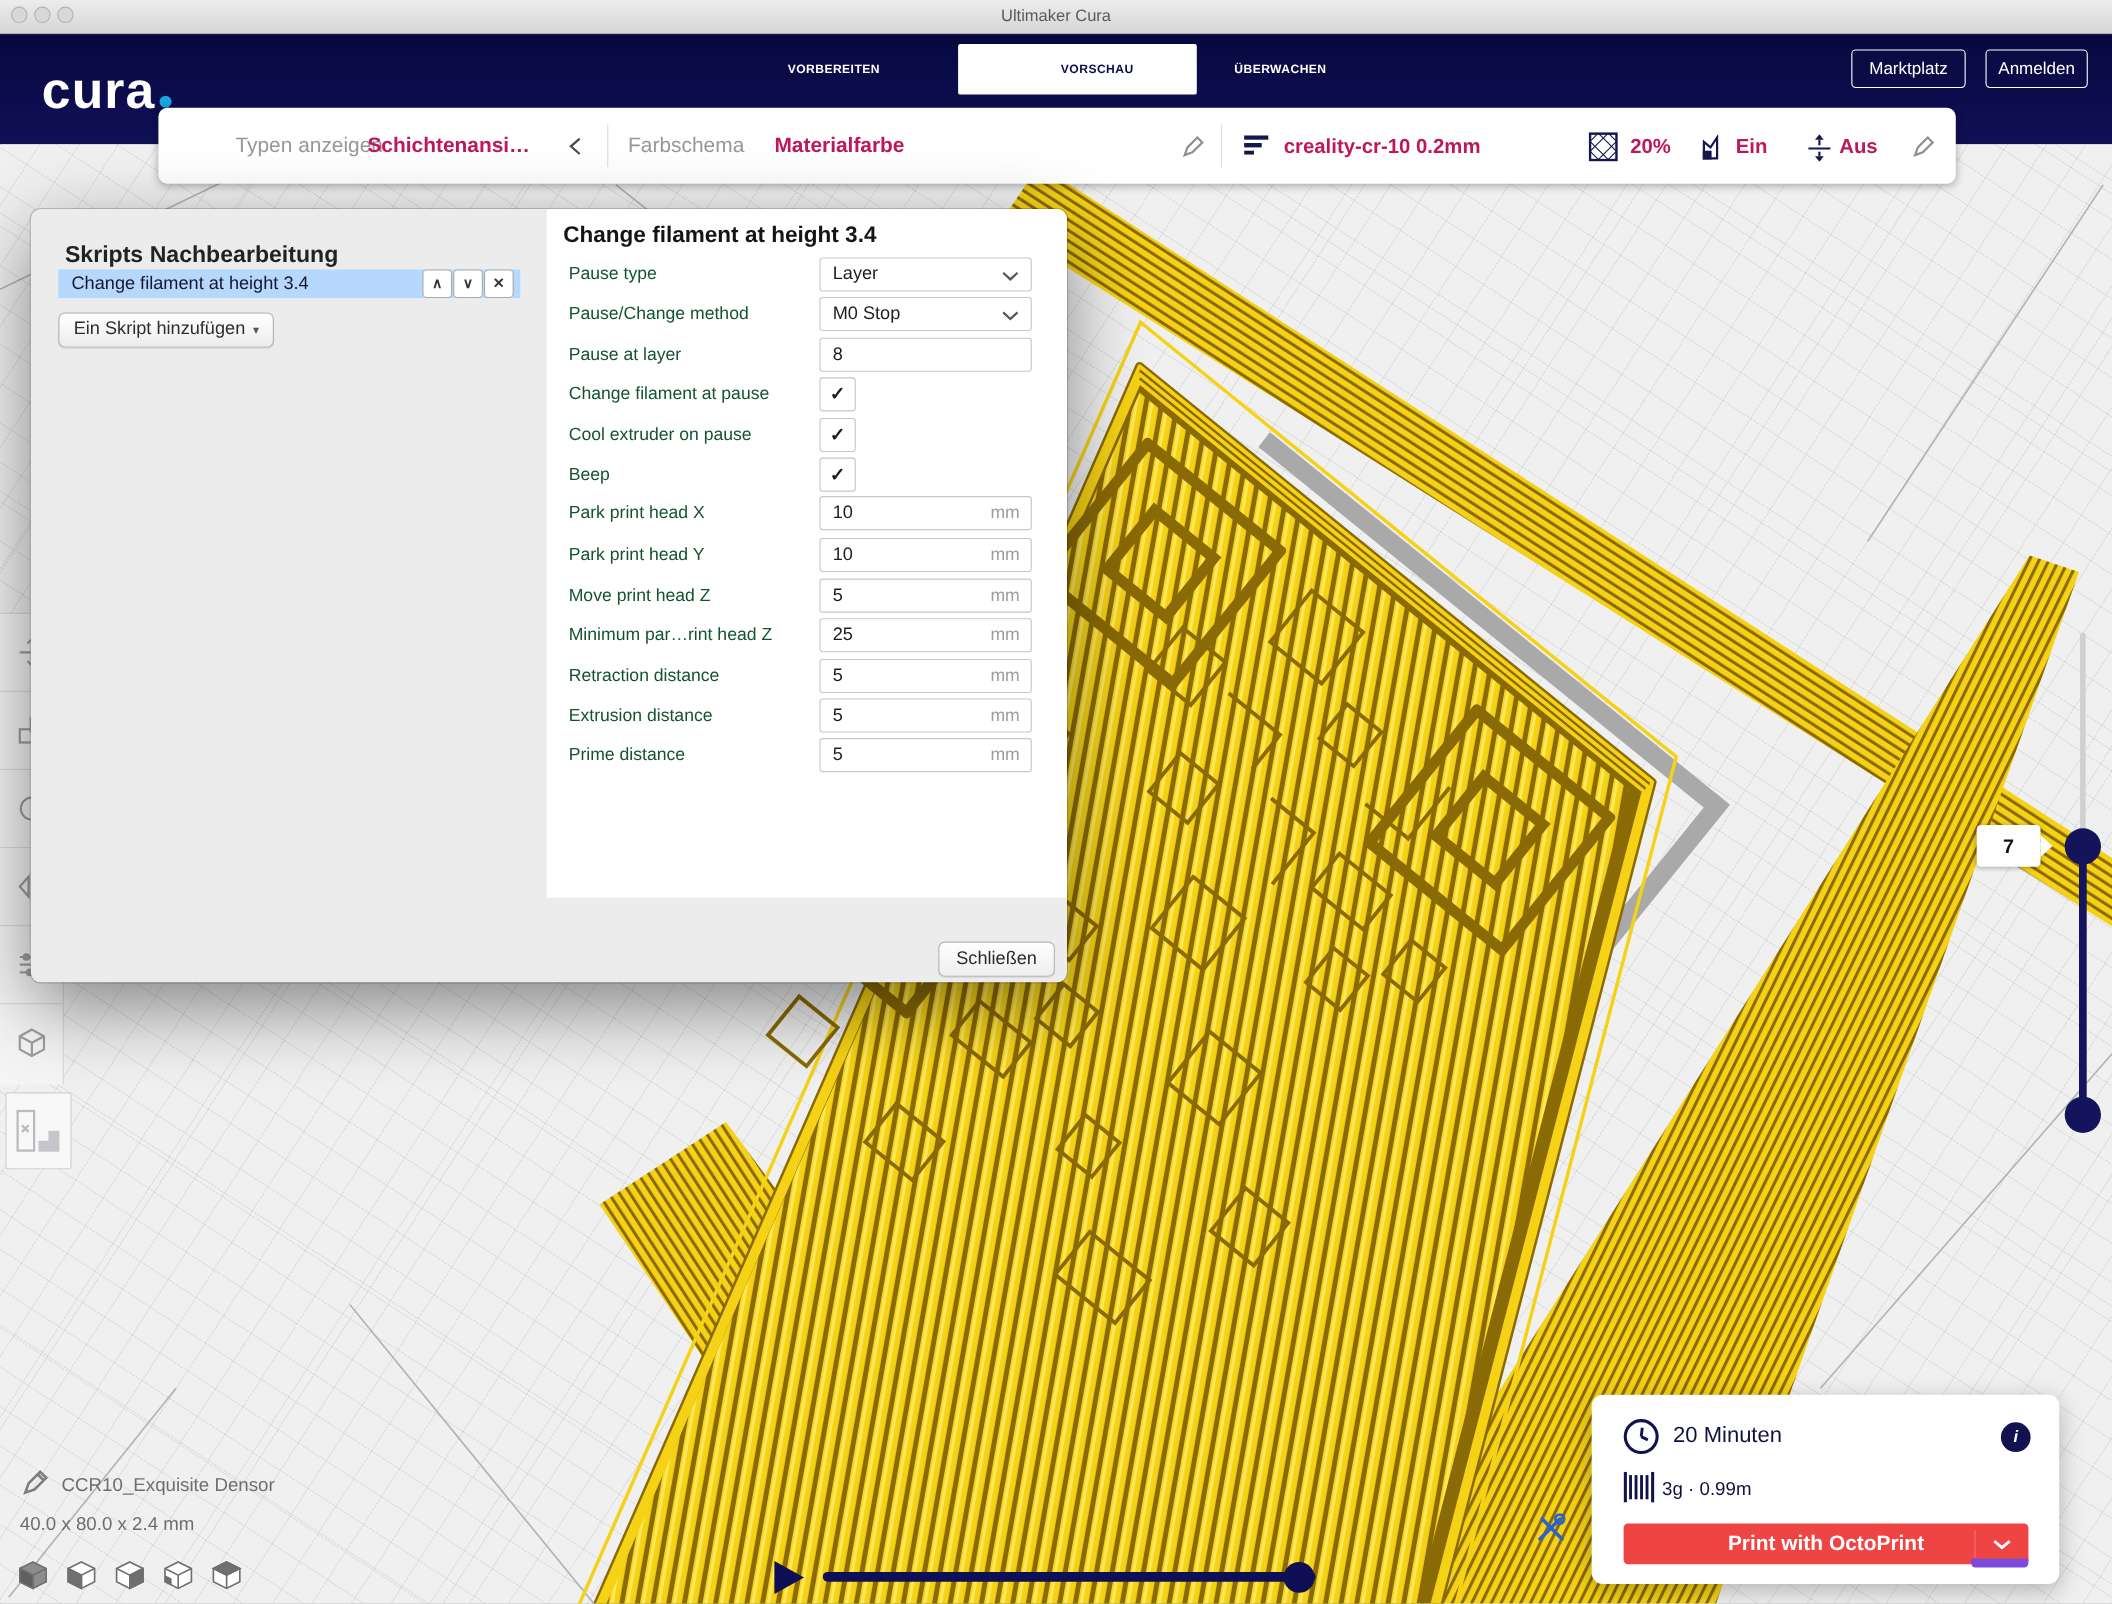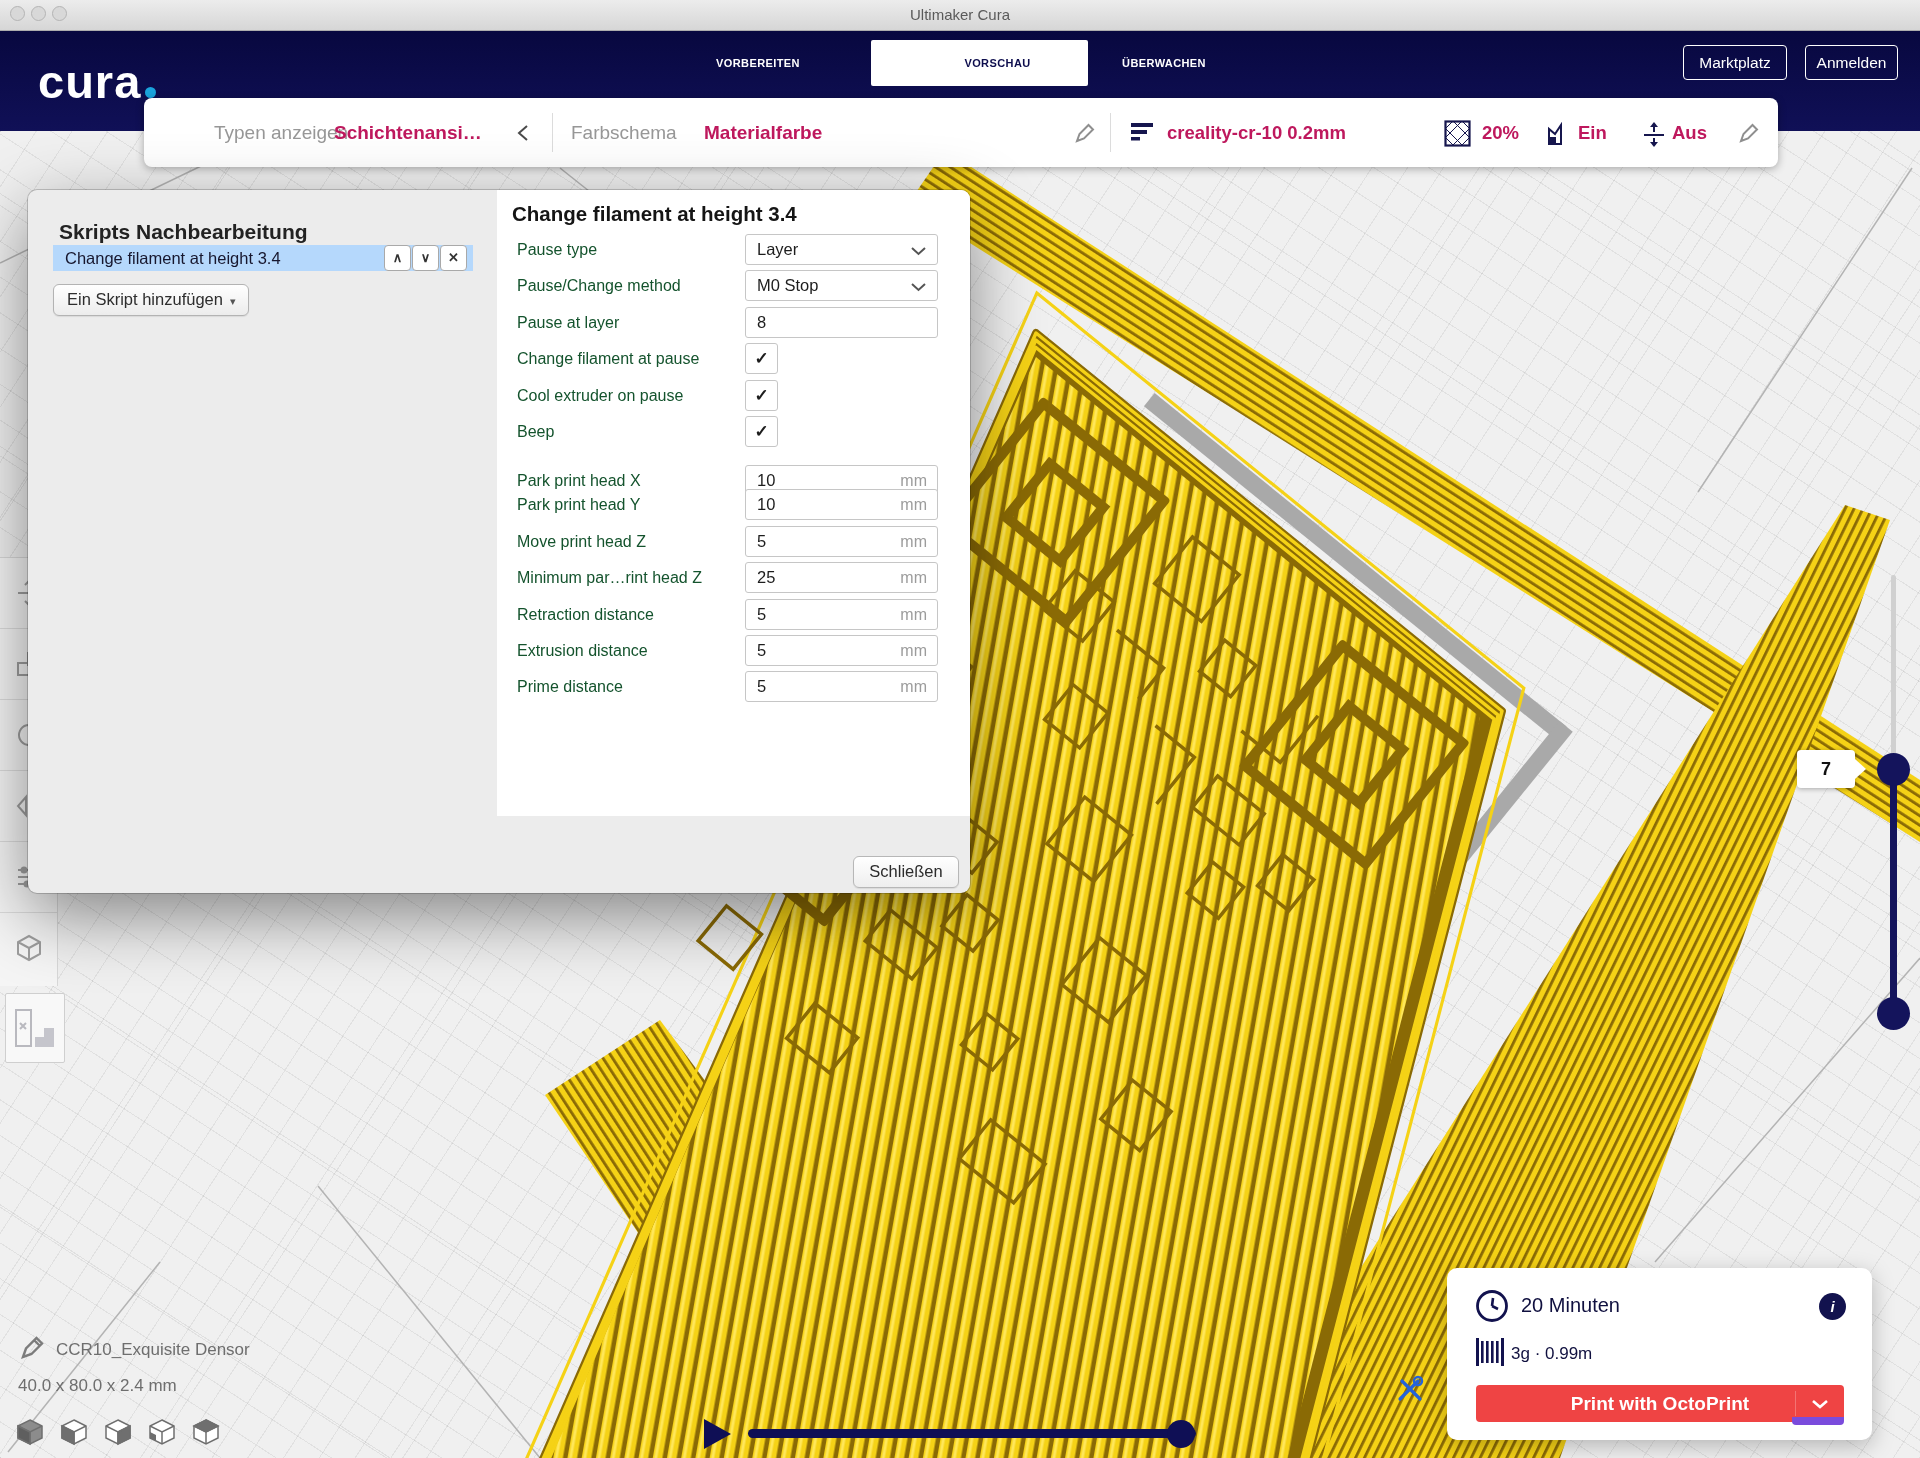--- a/index.html
+++ b/index.html
@@ -500,21 +500,21 @@
               <div class="fctrl check">✓</div>
             </div>
             <div class="form-row" style="top: 189.8px;">
               <span class="frow-label">Cool extruder on pause</span>
               <div class="fctrl check">✓</div>
             </div>
             <div class="form-row" style="top: 226.25px;">
               <span class="frow-label">Beep</span>
               <div class="fctrl check">✓</div>
             </div>
-            <div class="form-row" style="top: 275px; padding-left: 47px;">
+            <div class="form-row" style="top: 261px; padding-left: 47px;">
               <span class="frow-label">Park print head X</span>
               <div class="fctrl wide">
                 <span class="val">10</span>
                 <span class="unit">mm</span>
               </div>
             </div>
             <div class="form-row" style="top: 299.15px;">
               <span class="frow-label">Park print head Y</span>
               <div class="fctrl wide">
                 <span class="val">10</span>

